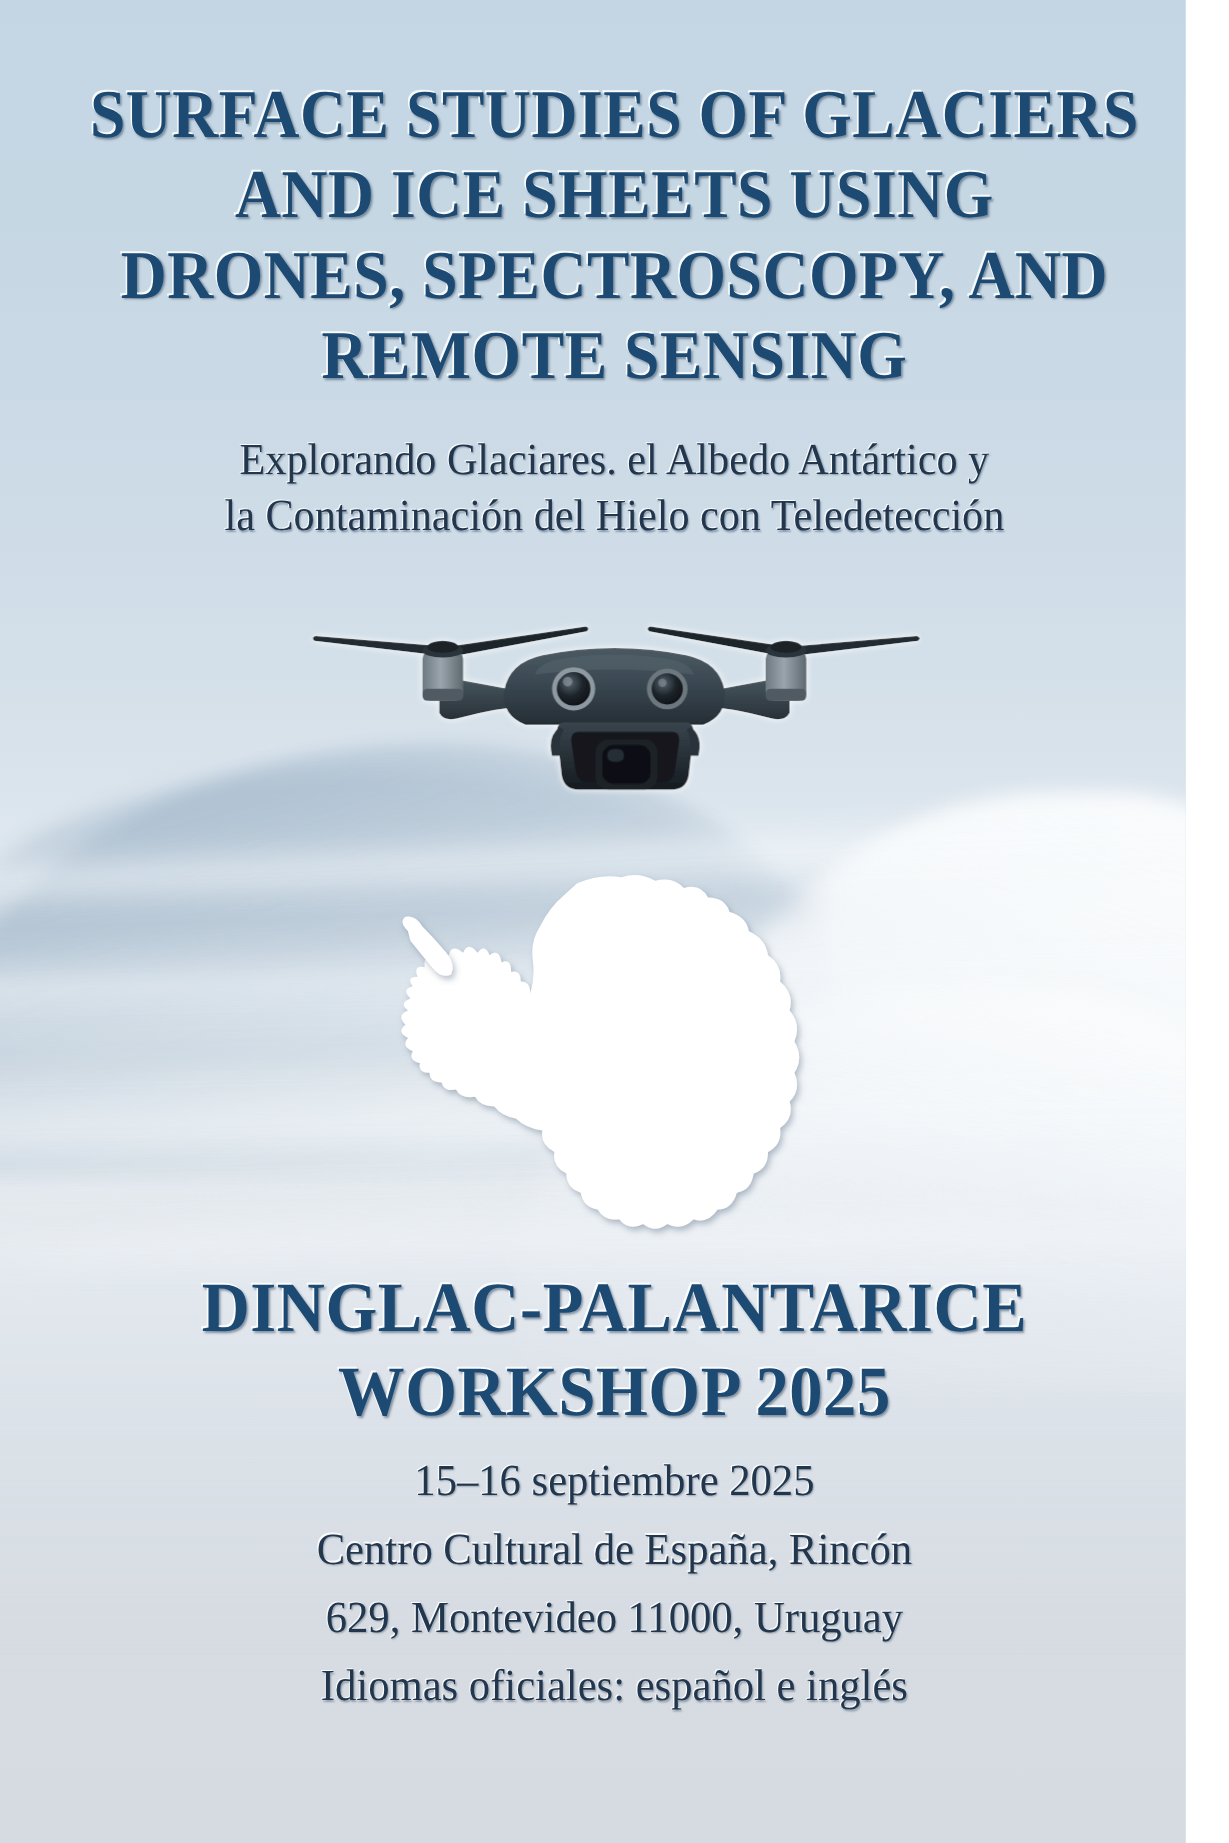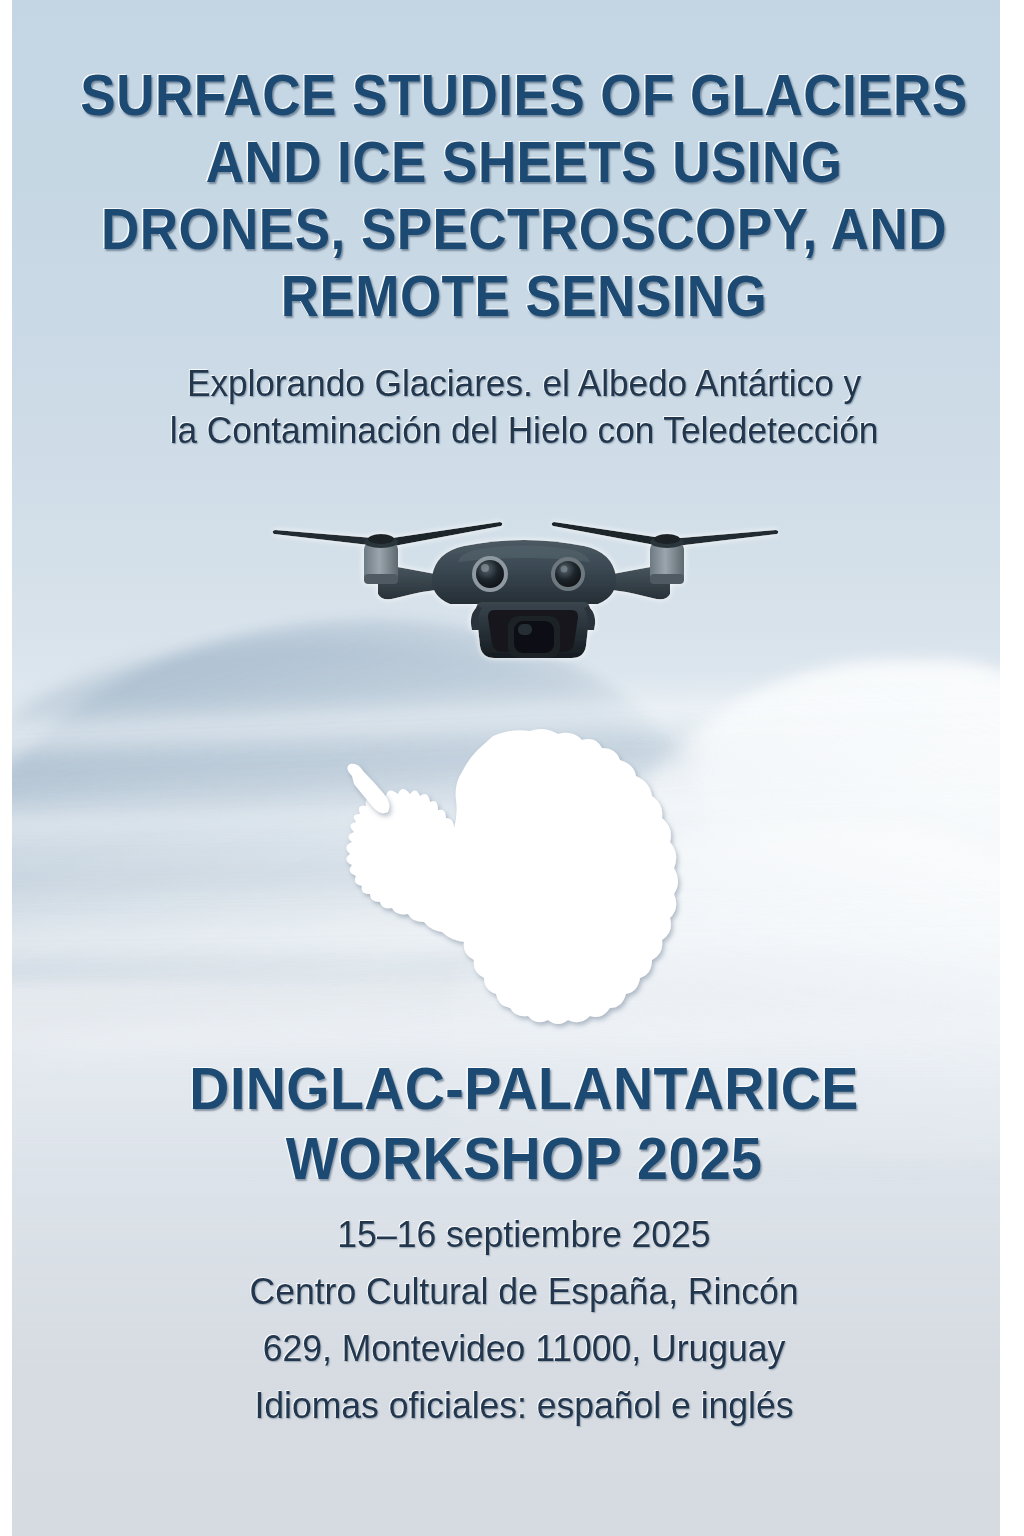--- a/index.html
+++ b/index.html
@@ -5,23 +5,22 @@
   html, body {
     margin: 0;
     padding: 0;
     background: #ffffff;
   }
   #poster {
     position: relative;
     width: 988px;
     height: 1536px;
     overflow: hidden;
-    font-family: Liberation Sans, sans-serif;
+    font-family: Liberation Serif, serif;
     background: #d9e2ea;
-    margin-left: 12px;
   }
 
   
   .bg-layer { position: absolute; left: 0; top: 0; width: 1024px; height: 1536px; }
 
   .bg-sky {
     background: linear-gradient(to bottom,
        #c4d6e4 0px,
        #c6d7e4 180px,
        #cbdae6 360px,

